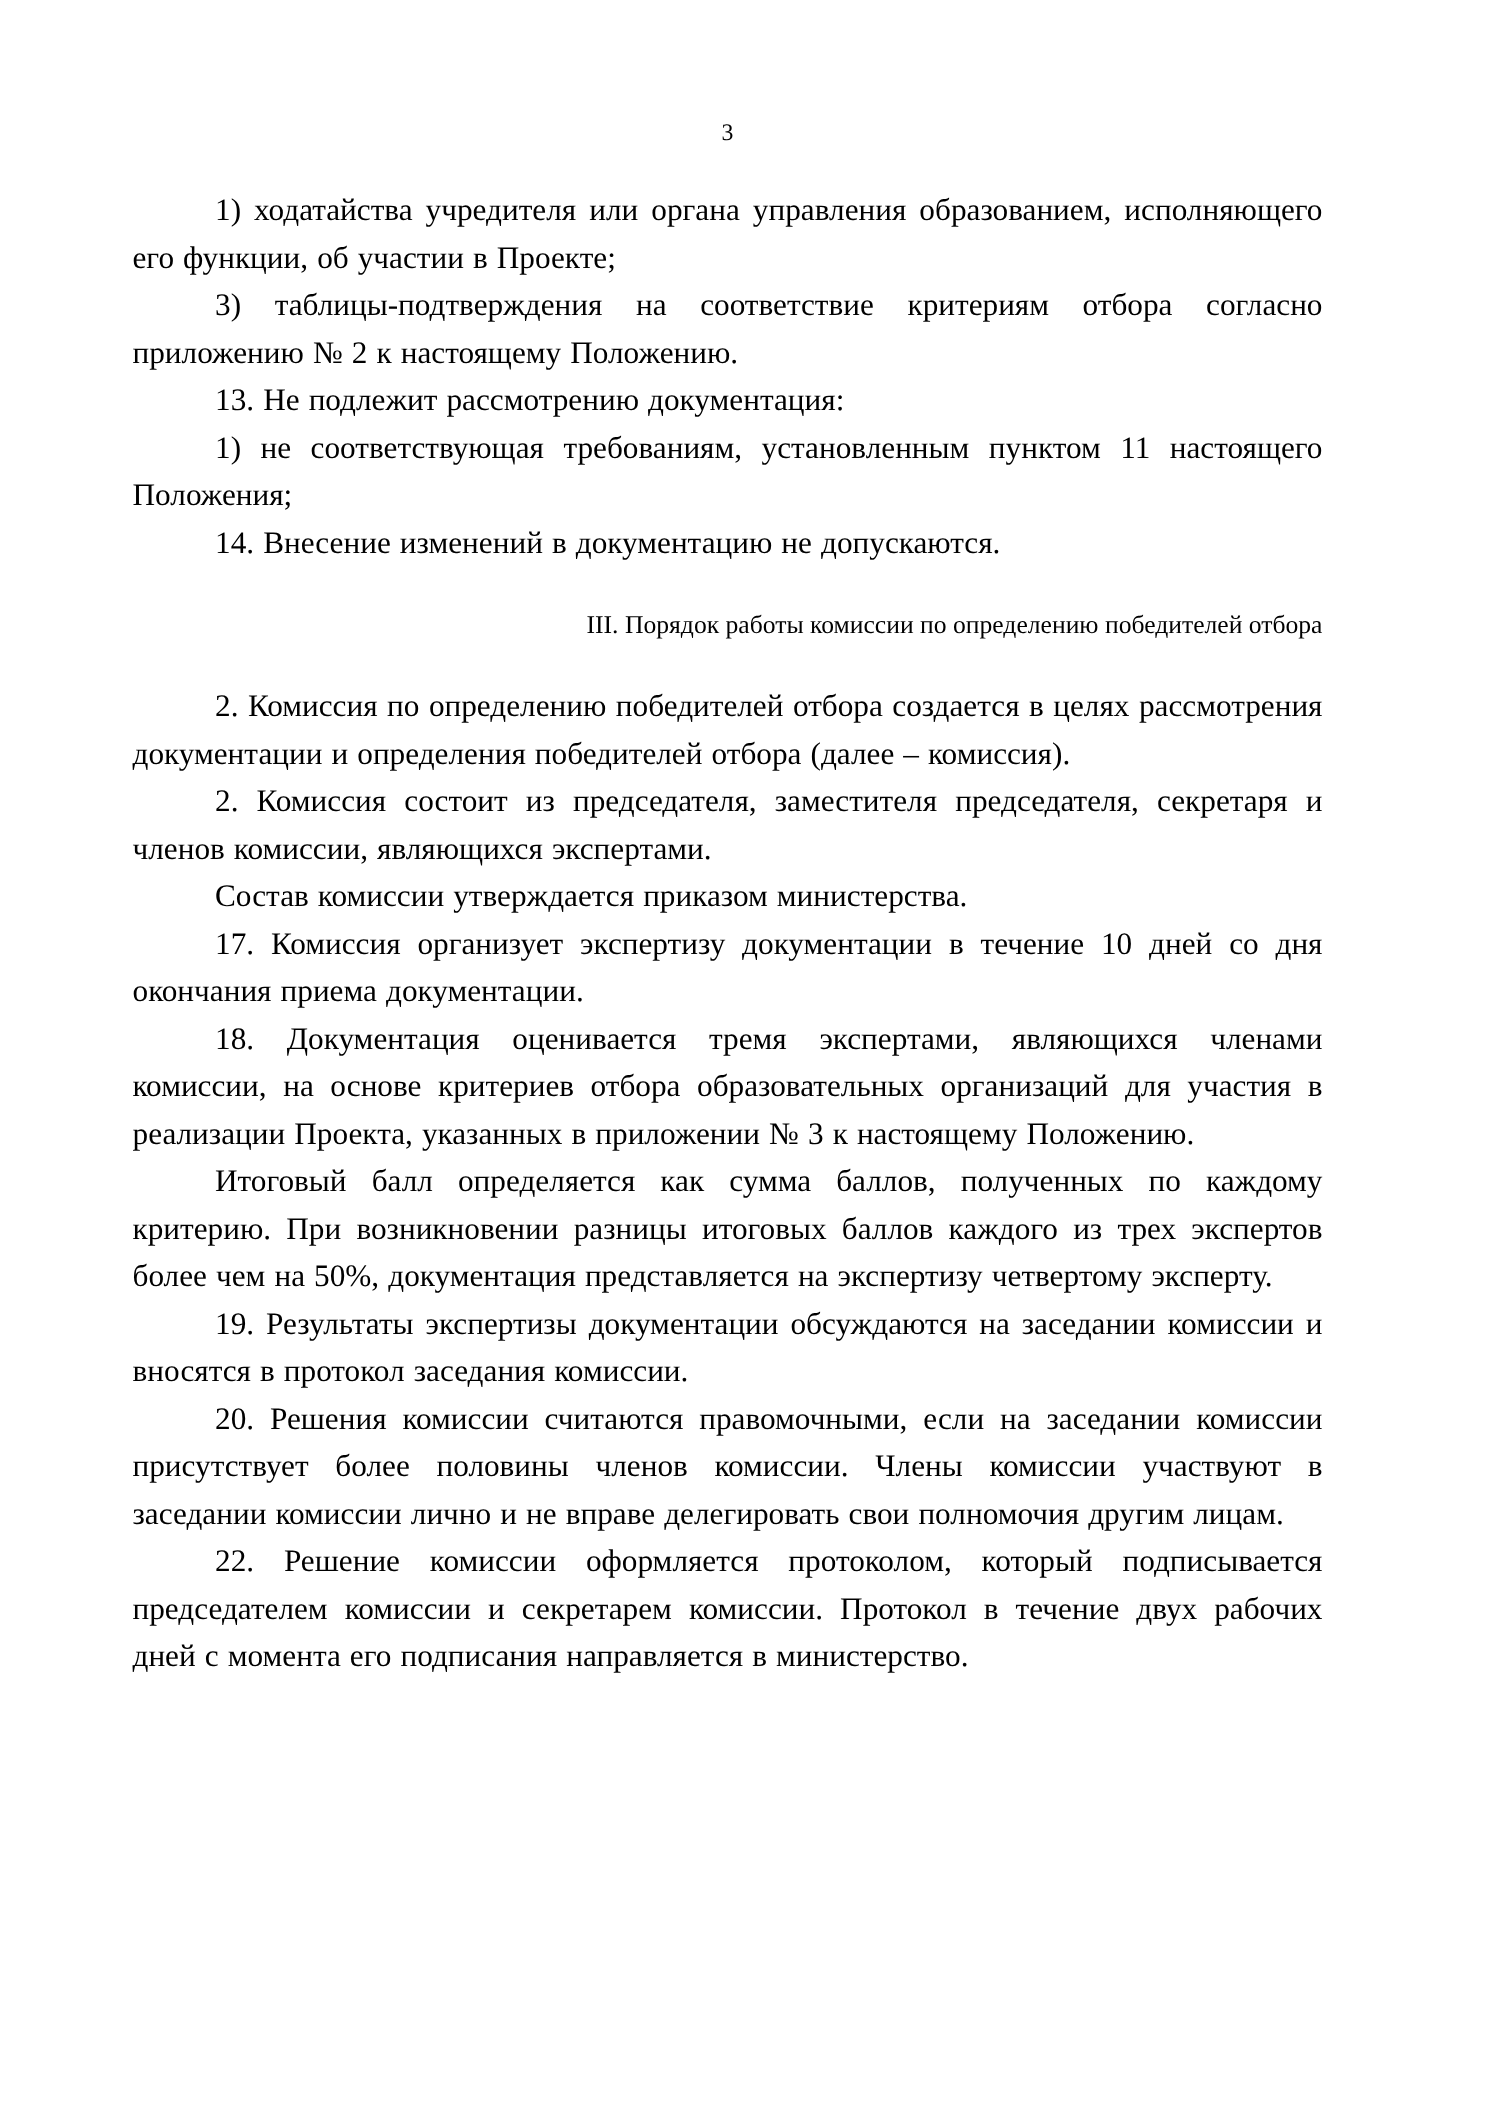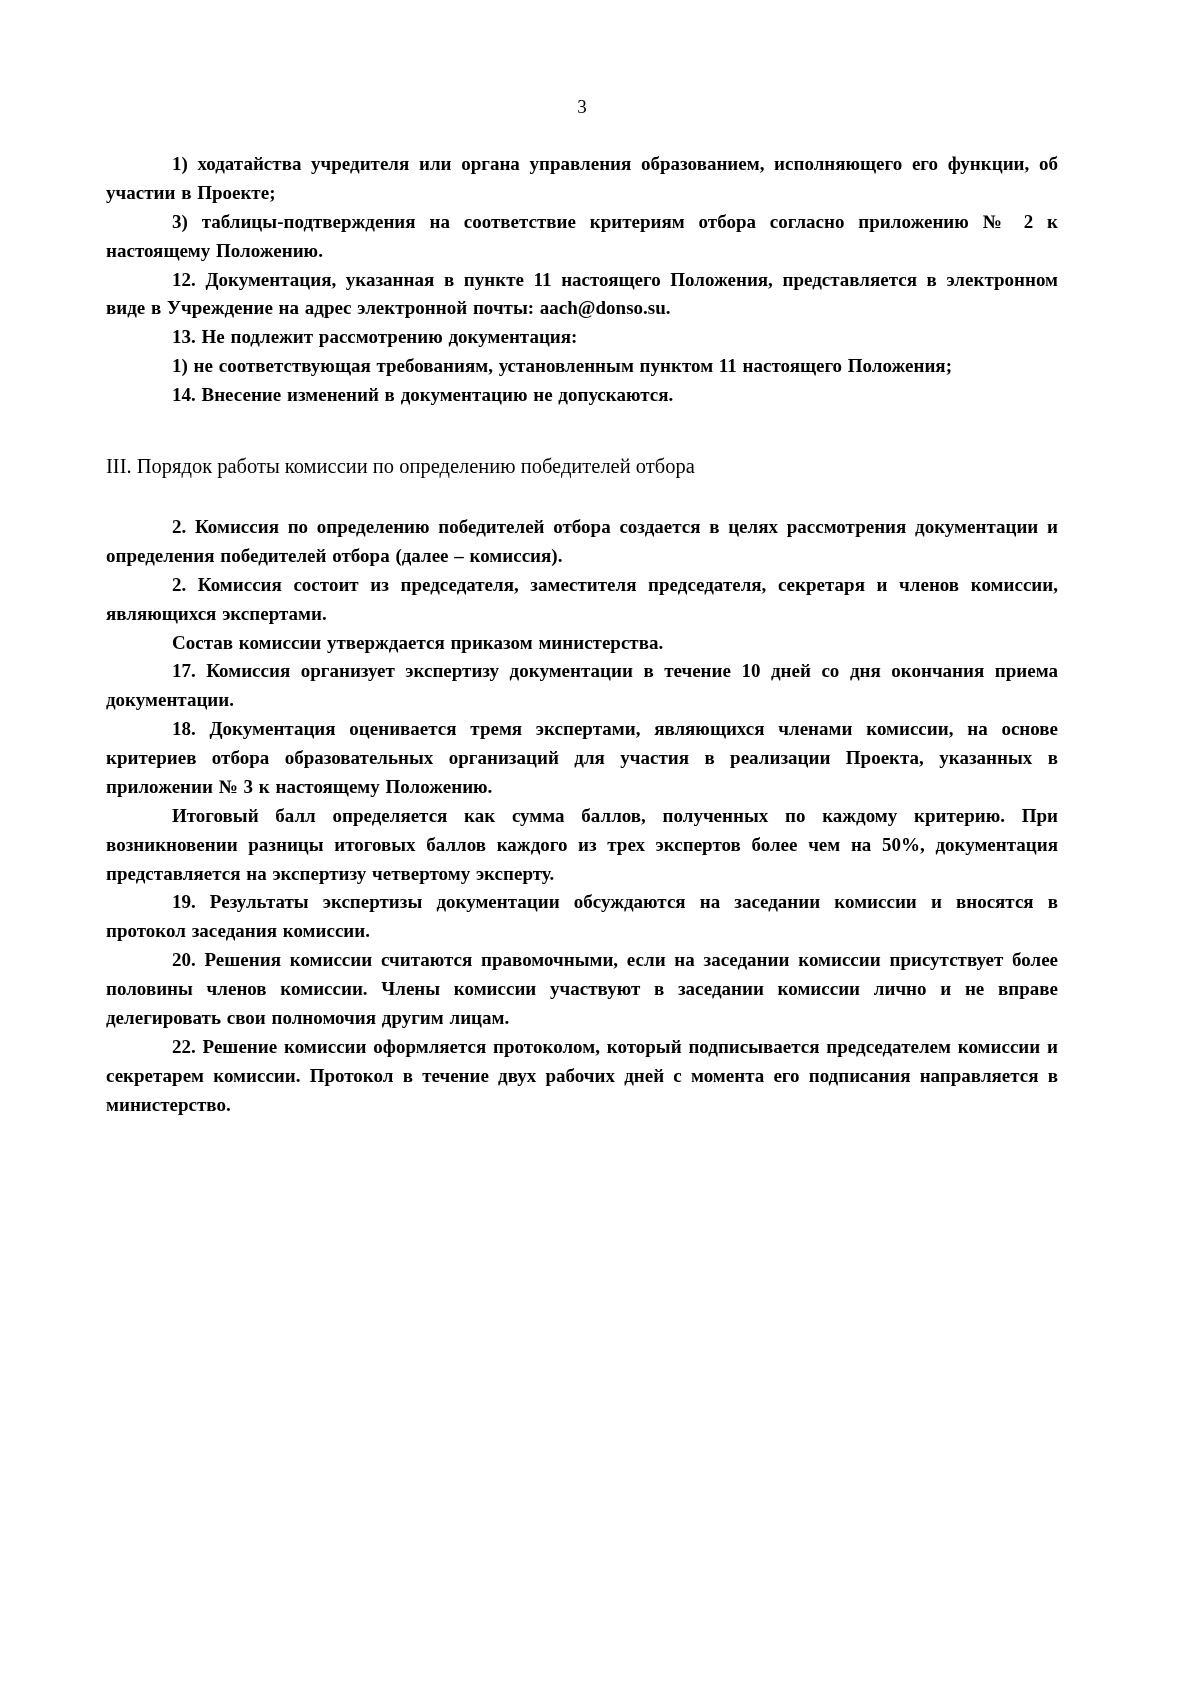--- a/index.html
+++ b/index.html
@@ -18,45 +18,43 @@
       background: #ffffff;
       padding: 96px 142px 60px 106px;
     }
     .page-number {
       text-align: center;
       font-size: 19px;
       margin-bottom: 32px;
       text-indent: 0;
     }
     p.para {
-      font-size: 19px;
+      font-size: 25px;
       line-height: 1.52;
       text-align: justify;
       text-indent: 66px;
       word-spacing: 1px;
-      font-weight: bold;
     }
     h2.section-heading {
       font-size: 20.5px;
       font-weight: normal;
       line-height: 1.52;
-      text-align: left;
-      margin: 41px 0 31px 0;
+      text-align: right;
+      margin: 31px 0 31px 0;
     }
   </style>
 </head>
 <body>
 
 <main class="page">
 
   <div class="page-number">3</div>
 
   <p class="para">1) ходатайства учредителя или органа управления образованием, исполняющего его функции, об участии в Проекте;</p>
   <p class="para">3) таблицы-подтверждения на соответствие критериям отбора согласно приложению № 2 к настоящему Положению.</p>
-  <p class="para">12. Документация, указанная в пункте 11 настоящего Положения, представляется в электронном виде в Учреждение на адрес электронной почты: aach@donso.su.</p>
   <p class="para">13. Не подлежит рассмотрению документация:</p>
   <p class="para">1) не соответствующая требованиям, установленным пунктом 11 настоящего Положения;</p>
   <p class="para">14. Внесение изменений в документацию не допускаются.</p>
 
   <h2 class="section-heading">III. Порядок работы комиссии по определению победителей отбора</h2>
 
   <p class="para">2. Комиссия по определению победителей отбора создается в целях рассмотрения документации и определения победителей отбора (далее – комиссия).</p>
   <p class="para">2. Комиссия состоит из председателя, заместителя председателя, секретаря и членов комиссии, являющихся экспертами.</p>
   <p class="para">Состав комиссии утверждается приказом министерства.</p>
   <p class="para">17. Комиссия организует экспертизу документации в течение 10 дней со дня окончания приема документации.</p>

